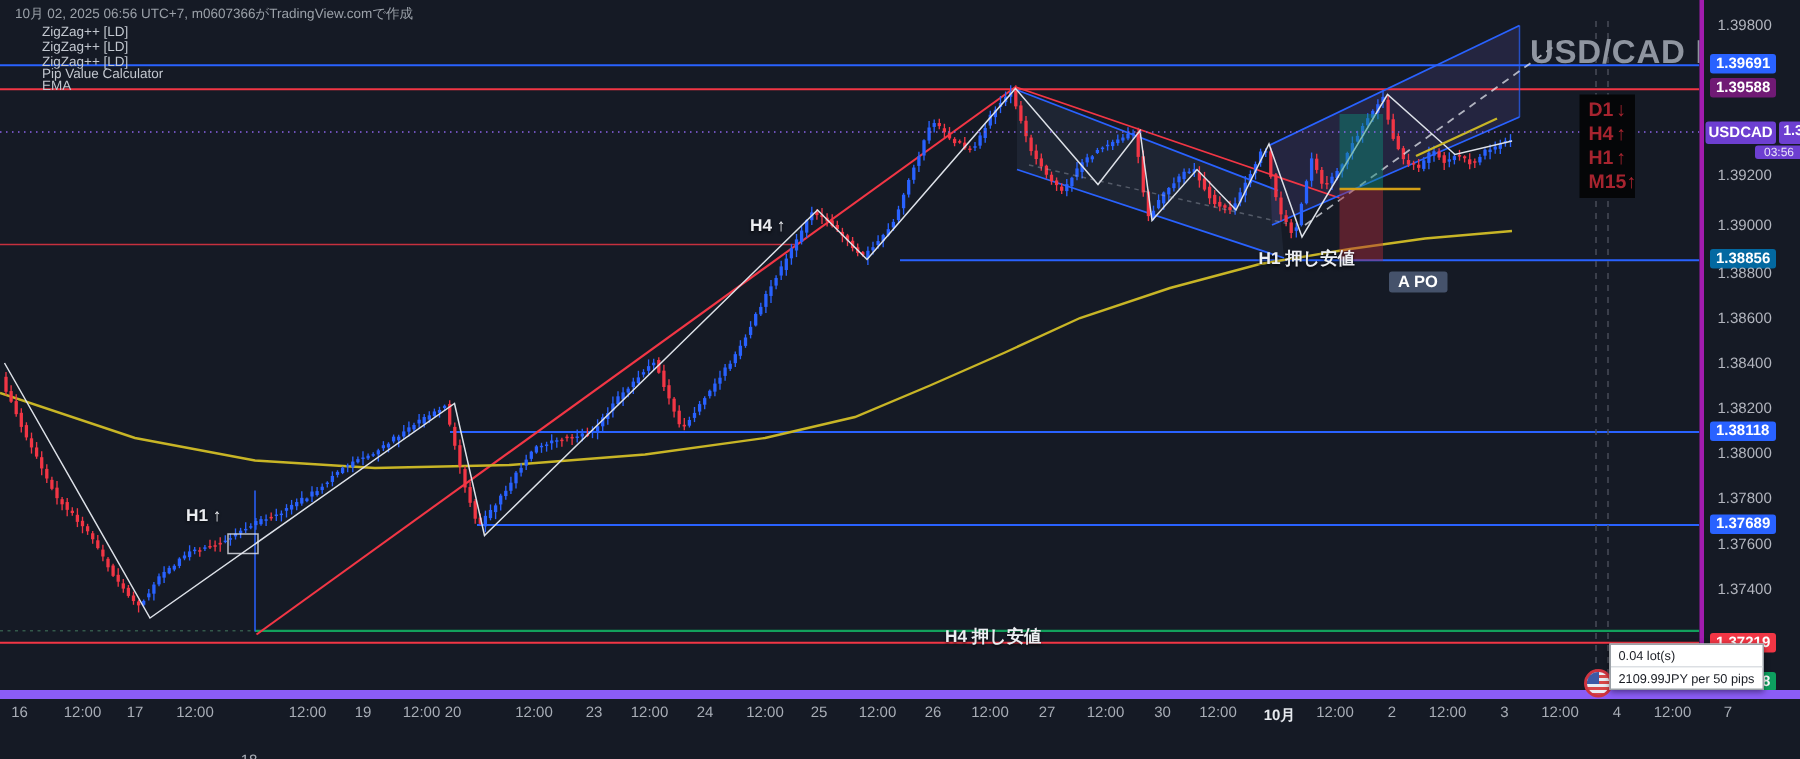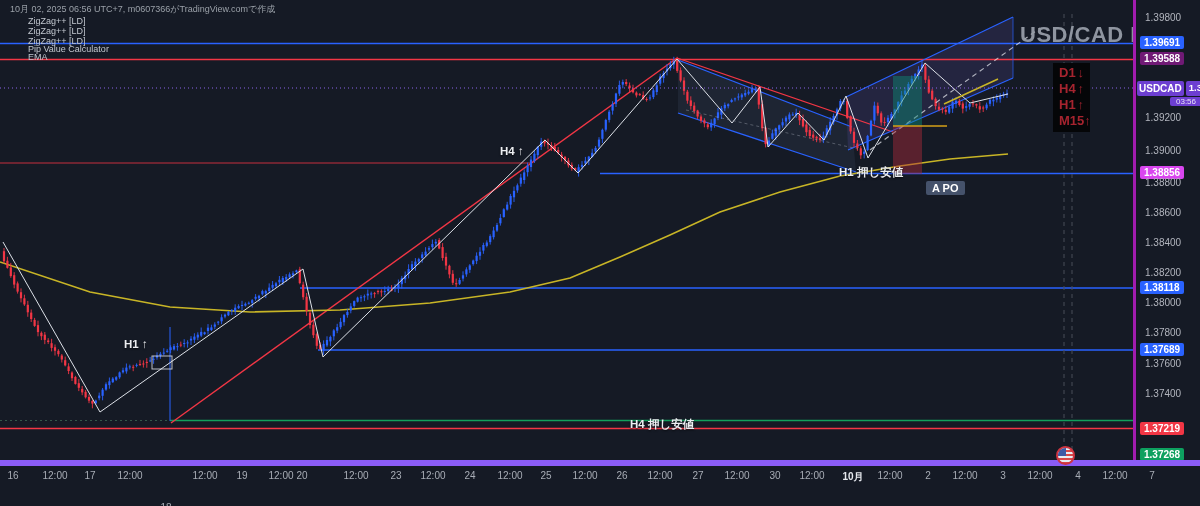--- a/index.html
+++ b/index.html
@@ -718,21 +718,21 @@
       <div class="p-badge" style="top: 52px; background: #701a75;">1.39588</div>
       <div class="cur" style="top: 81px;">
         <div class="row">
           <span class="sym">USDCAD</span>
           <span class="price">1.39400</span>
         </div>
         <div class="cd">03:56</div>
       </div>
       <div class="p-tick" style="top: 112px;">1.39200</div>
       <div class="p-tick" style="top: 145px;">1.39000</div>
-      <div class="p-badge" style="top: 166px; background: #d946ef;">1.38856</div>
+      <div class="p-badge" style="top: 166px; background: #0369a1;">1.38856</div>
       <div class="p-tick" style="top: 177px;">1.38800</div>
       <div class="p-tick" style="top: 207px;">1.38600</div>
       <div class="p-tick" style="top: 237px;">1.38400</div>
       <div class="p-tick" style="top: 267px;">1.38200</div>
       <div class="p-badge" style="top: 281px; background: rgb(41, 98, 255);">1.38118</div>
       <div class="p-tick" style="top: 297px;">1.38000</div>
       <div class="p-tick" style="top: 327px;">1.37800</div>
       <div class="p-badge" style="top: 343px; background: rgb(41, 98, 255);">1.37689</div>
       <div class="p-tick" style="top: 358px;">1.37600</div>
       <div class="p-tick" style="top: 388px;">1.37400</div>
@@ -771,14 +771,18 @@
       <div class="t-tick" style="left: 1078px;">4</div>
       <div class="t-tick" style="left: 1115px;">12:00</div>
       <div class="t-tick" style="left: 1152px;">7</div>
     </div>
 
 
   <div class="flag-icon">
     <div class="canton"></div>
   </div>
 
+  <div class="tooltip">
+    <div class="tt-row">0.04 lot(s)</div>
+    <div class="tt-row">2109.99JPY per 50 pips</div>
+  </div>
 
 </div>
 
 </body></html>

